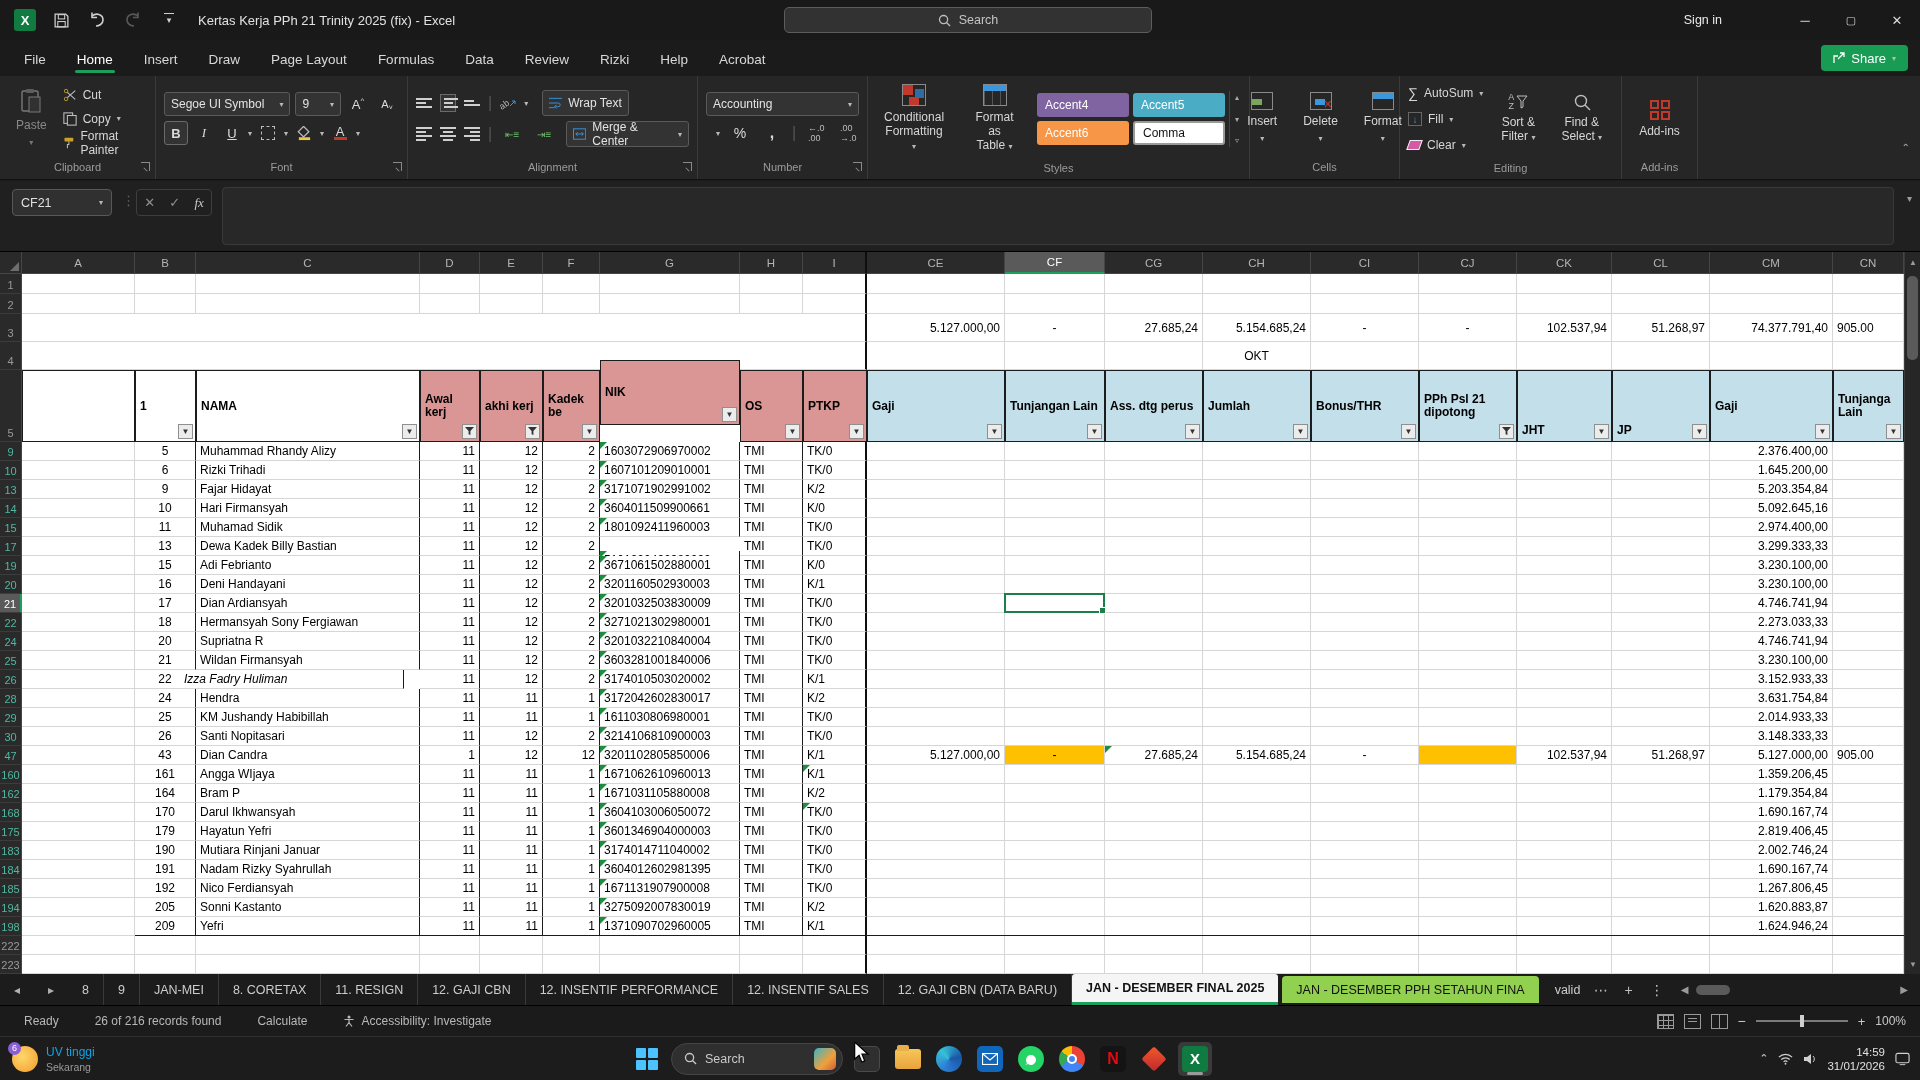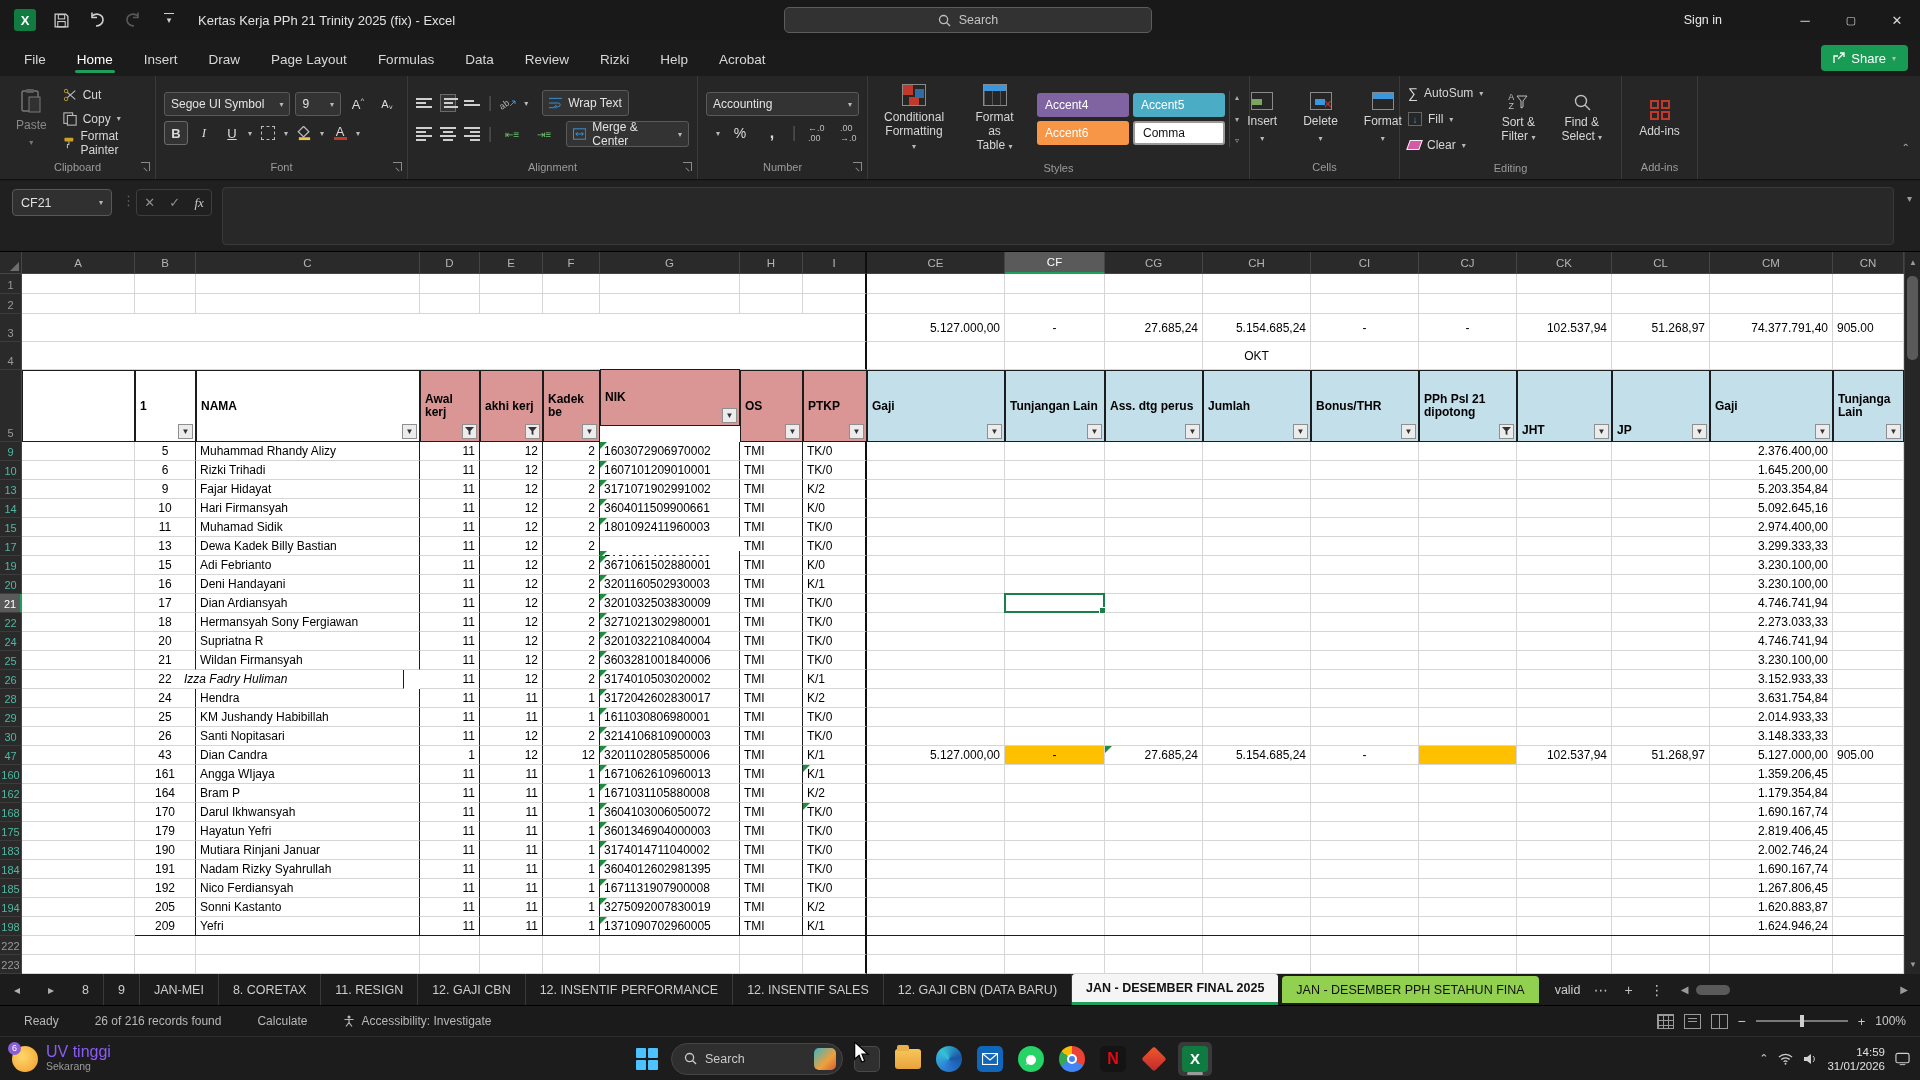--- a/index.html
+++ b/index.html
@@ -96,21 +96,21 @@
   .sright{margin-left:auto;display:flex;align-items:center;gap:10px;padding-right:14px}
   .vico{width:17px;height:15px;border:1px solid #9a9a9a;position:relative}
   .zoomtrack{width:92px;height:2px;background:#7a7a7a;position:relative}
   .zoomthumb{position:absolute;left:44px;top:-5px;width:4px;height:12px;background:#cfcfcf}
   
   .taskbar{position:absolute;top:1036px;left:0;right:0;height:44px;background:#1c1c1c;border-top:1px solid #2d2d2d;display:flex;align-items:center}
   .weather{display:flex;align-items:center;gap:8px;padding-left:12px;width:200px}
   .wsun{width:26px;height:26px;border-radius:50%;background:radial-gradient(circle at 40% 40%,#ffd76a,#f29b2d);position:relative}
   .wbadge{position:absolute;left:-4px;top:-4px;width:13px;height:13px;border-radius:50%;background:#8a5fd3;color:#fff;font-size:9px;display:flex;align-items:center;justify-content:center}
   .wtxt{line-height:13px}
-  .wtxt .l1{color:#8b5cf6;font-size:16px}
+  .wtxt .l1{color:#0ea5e9;font-size:12px}
   .wtxt .l2{color:#9a9a9a;font-size:10.5px}
   .tcenter{position:absolute;left:630px;display:flex;align-items:center;gap:7px;height:44px}
   .tico{width:34px;height:34px;border-radius:5px;display:flex;align-items:center;justify-content:center;position:relative}
   .tico.activeapp{background:#3a3a3a}
   .tico.activeapp::after{content:"";position:absolute;bottom:1px;left:9px;right:9px;height:3px;border-radius:2px;background:#9a9a9a}
   .tsearchpill{width:172px;height:32px;border-radius:16px;background:#2f2f2f;border:1px solid #454545;display:flex;align-items:center;gap:8px;padding:0 6px 0 12px;color:#c9c9c9;font-size:12.5px}
   .pillimg{margin-left:auto;width:22px;height:22px;border-radius:5px;background:linear-gradient(135deg,#37b5c6 0%,#f0a03c 60%,#d15c38 100%)}
   .tray{margin-left:auto;display:flex;align-items:center;gap:10px;padding-right:10px;color:#d0d0d0}
   .clock{text-align:right;font-size:11.5px;line-height:14px;color:#e0e0e0}
   .startico{display:grid;grid-template-columns:10px 10px;grid-template-rows:10px 10px;gap:2px}
@@ -593,21 +593,21 @@
         <span class="fbtn">
           <svg width="9" height="9" viewBox="0 0 10 10">
             <path d="M0 0 H10 L6 4.5 V9 L4 8 V4.5 Z" fill="#333"></path>
           </svg>
         </span>
       </div>
       <div class="gcell hcell pink" style="left: 543px; top: 118px; width: 57px; height: 72px;">
         <span style="padding: 2px 4px;">Kadek be</span>
         <span class="fbtn">▼</span>
       </div>
-      <div class="gcell hcell pink" style="left: 600px; top: 117px; width: 140px; height: 57px;">
+      <div class="gcell hcell pink" style="left: 600px; top: 108px; width: 140px; height: 65px;">
         <span style="padding: 2px 4px;">NIK</span>
         <span class="fbtn">▼</span>
       </div>
       <div class="gcell hcell pink" style="left: 740px; top: 118px; width: 63px; height: 72px;">
         <span style="padding: 2px 4px;">OS</span>
         <span class="fbtn">▼</span>
       </div>
       <div class="gcell hcell pink frz" style="left: 803px; top: 118px; width: 64px; height: 72px;">
         <span style="padding: 2px 4px;">PTKP</span>
         <span class="fbtn">▼</span>

